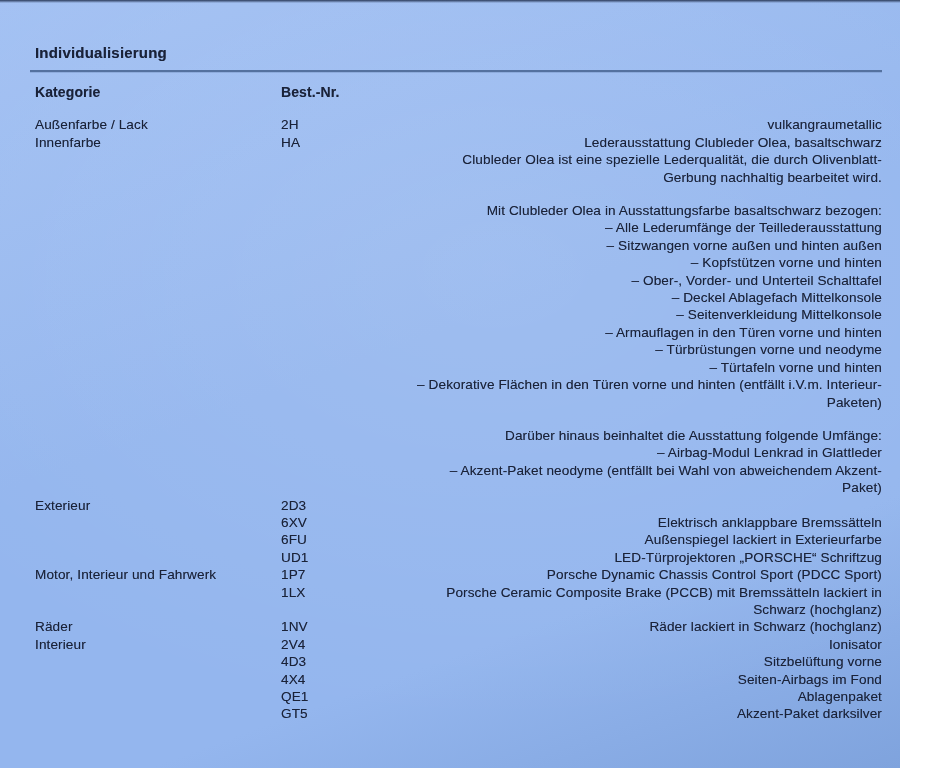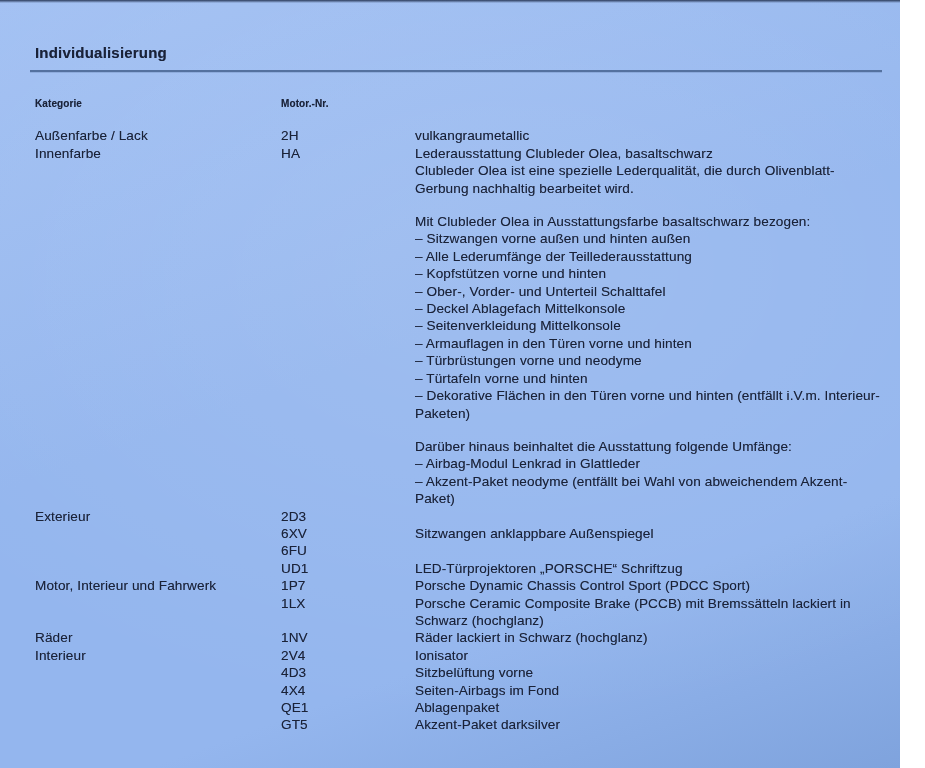--- a/index.html
+++ b/index.html
@@ -46,67 +46,67 @@
     margin-left: -5px;
     margin-right: 0;
     box-shadow: 0 0.5px 0.5px rgba(84,113,159,0.5);
   }
   .grid-row {
     display: grid;
     grid-template-columns: 246px 134px 1fr;
     align-items: start;
   }
   .header-row {
-    margin-top: 23px;
-    font-size: 10px;
+    margin-top: 12px;
+    font-size: 14px;
     font-weight: bold;
     letter-spacing: 0.2px;
     text-shadow: 0 0 0.6px rgba(26,34,56,0.55);
   }
   .table-body { margin-top: 15px; }
   .grid-row.data { font-size: 13.6px; }
   .cell { line-height: 17.4px; letter-spacing: 0.1px; text-shadow: 0 0 0.5px rgba(26,34,56,0.45); }
-  .desc-line { min-height: 17.4px; }
+  .desc-line { min-height: 17.4px; text-align: right; }
   .desc-line.blank { min-height: 16px; }
 </style>
 </head>
 <body>
 
 <div class="photo">
   <div class="edge-top"></div>
 
   <div class="content">
 
     <div class="doc-title">Individualisierung</div>
 
     <div class="rule"></div>
 
     <div class="grid-row header-row">
       <div class="cell">Kategorie</div>
-      <div class="cell">Motor.-Nr.</div>
+      <div class="cell">Best.-Nr.</div>
     </div>
 
     <div class="table-body">
         <div class="grid-row data">
           <div class="cell">Außenfarbe / Lack</div>
           <div class="cell">2H</div>
           <div class="cell">
             <div class="desc-line">vulkangraumetallic</div>
           </div>
         </div>
         <div class="grid-row data">
           <div class="cell">Innenfarbe</div>
           <div class="cell">HA</div>
           <div class="cell">
             <div class="desc-line">Lederausstattung Clubleder Olea, basaltschwarz</div>
             <div class="desc-line">Clubleder Olea ist eine spezielle Lederqualität, die durch Olivenblatt-Gerbung nachhaltig bearbeitet wird.</div>
             <div class="desc-line blank"></div>
             <div class="desc-line">Mit Clubleder Olea in Ausstattungsfarbe basaltschwarz bezogen:</div>
+            <div class="desc-line">– Alle Lederumfänge der Teillederausstattung</div>
             <div class="desc-line">– Sitzwangen vorne außen und hinten außen</div>
-            <div class="desc-line">– Alle Lederumfänge der Teillederausstattung</div>
             <div class="desc-line">– Kopfstützen vorne und hinten</div>
             <div class="desc-line">– Ober-, Vorder- und Unterteil Schalttafel</div>
             <div class="desc-line">– Deckel Ablagefach Mittelkonsole</div>
             <div class="desc-line">– Seitenverkleidung Mittelkonsole</div>
             <div class="desc-line">– Armauflagen in den Türen vorne und hinten</div>
             <div class="desc-line">– Türbrüstungen vorne und neodyme</div>
             <div class="desc-line">– Türtafeln vorne und hinten</div>
             <div class="desc-line">– Dekorative Flächen in den Türen vorne und hinten (entfällt i.V.m. Interieur-Paketen)</div>
             <div class="desc-line blank"></div>
             <div class="desc-line">Darüber hinaus beinhaltet die Ausstattung folgende Umfänge:</div>
@@ -115,26 +115,29 @@
           </div>
         </div>
         <div class="grid-row data">
           <div class="cell">Exterieur</div>
           <div class="cell">2D3</div>
         </div>
         <div class="grid-row data">
           <div class="cell"></div>
           <div class="cell">6XV</div>
           <div class="cell">
-            <div class="desc-line">Sitzwangen anklappbare Außenspiegel</div>
+            <div class="desc-line">Elektrisch anklappbare Bremssätteln</div>
           </div>
         </div>
         <div class="grid-row data">
           <div class="cell"></div>
           <div class="cell">6FU</div>
+          <div class="cell">
+            <div class="desc-line">Außenspiegel lackiert in Exterieurfarbe</div>
+          </div>
         </div>
         <div class="grid-row data">
           <div class="cell"></div>
           <div class="cell">UD1</div>
           <div class="cell">
             <div class="desc-line">LED-Türprojektoren „PORSCHE“ Schriftzug</div>
           </div>
         </div>
         <div class="grid-row data">
           <div class="cell">Motor, Interieur und Fahrwerk</div>

